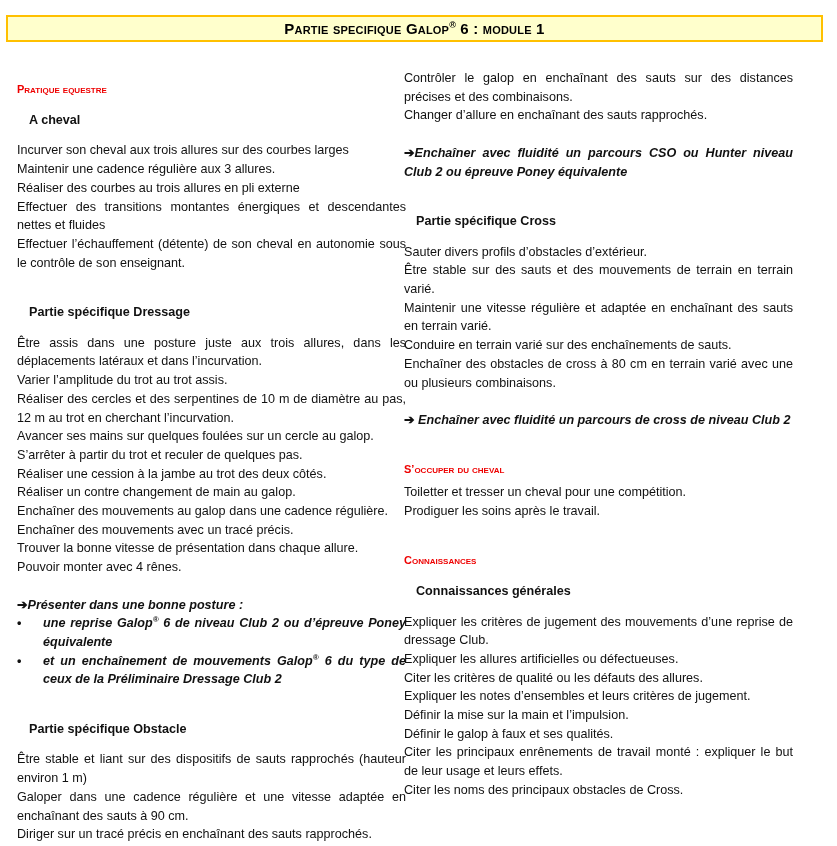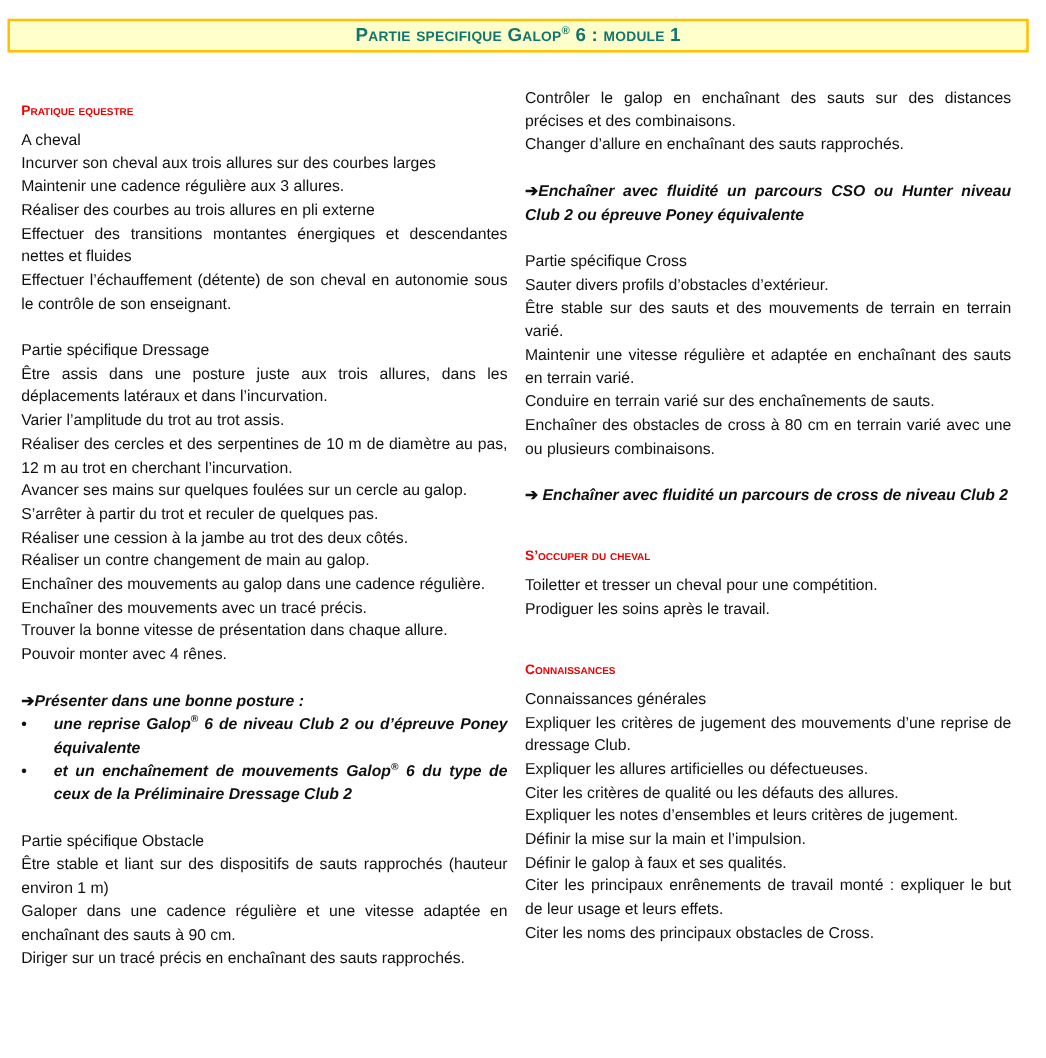--- a/index.html
+++ b/index.html
@@ -6,29 +6,29 @@
   body {
     width: 837px; height: 846px; position: relative; overflow: hidden;
     font-family: "Liberation Sans", sans-serif; color: #111;
   }
   .title-band {
     position: absolute; left: 6px; top: 15px; width: 817px; height: 27px;
     background: #ffffcc; border: 2px solid #ffc000; box-sizing: border-box;
     display: flex; align-items: center; justify-content: center;
   }
   .title-text {
-    color: #0f766e; font-weight: bold; font-size: 15px; font-variant: small-caps;
+    color: #000000; font-weight: bold; font-size: 15px; font-variant: small-caps;
     letter-spacing: 0.2px;
   }
   .title-text sup { font-size: 9px; }
   .col { position: absolute; top: 80px; width: 389px; font-size: 12.6px; line-height: 18.7px; }
   .col.left { left: 17px; }
-  .col.right { left: 420px; top: 69px; }
+  .col.right { left: 404px; top: 69px; }
   .h-sec { color: #ee0000; font-weight: bold; font-variant: small-caps; font-size: 11px; margin: 0 0 4px 0; }
-  .h-sub { font-weight: normal; margin: 0; }
+  .h-sub { font-weight: bold; margin: 12px; }
   .line { text-align: justify; text-align-last: left; margin: 0; }
   .gap { height: 18.7px; }
   .arrow-line { font-style: italic; font-weight: bold; text-align: justify; margin: 0; }
   .bullet { display: flex; font-style: italic; font-weight: bold; }
   .bullet .dot { width: 26px; flex: none; font-style: normal; }
   .bullet .txt { text-align: justify; text-align-last: left; flex: 1; }
   sup { font-size: 8px; line-height: 0; }
 </style>
 </head>
 <body>

